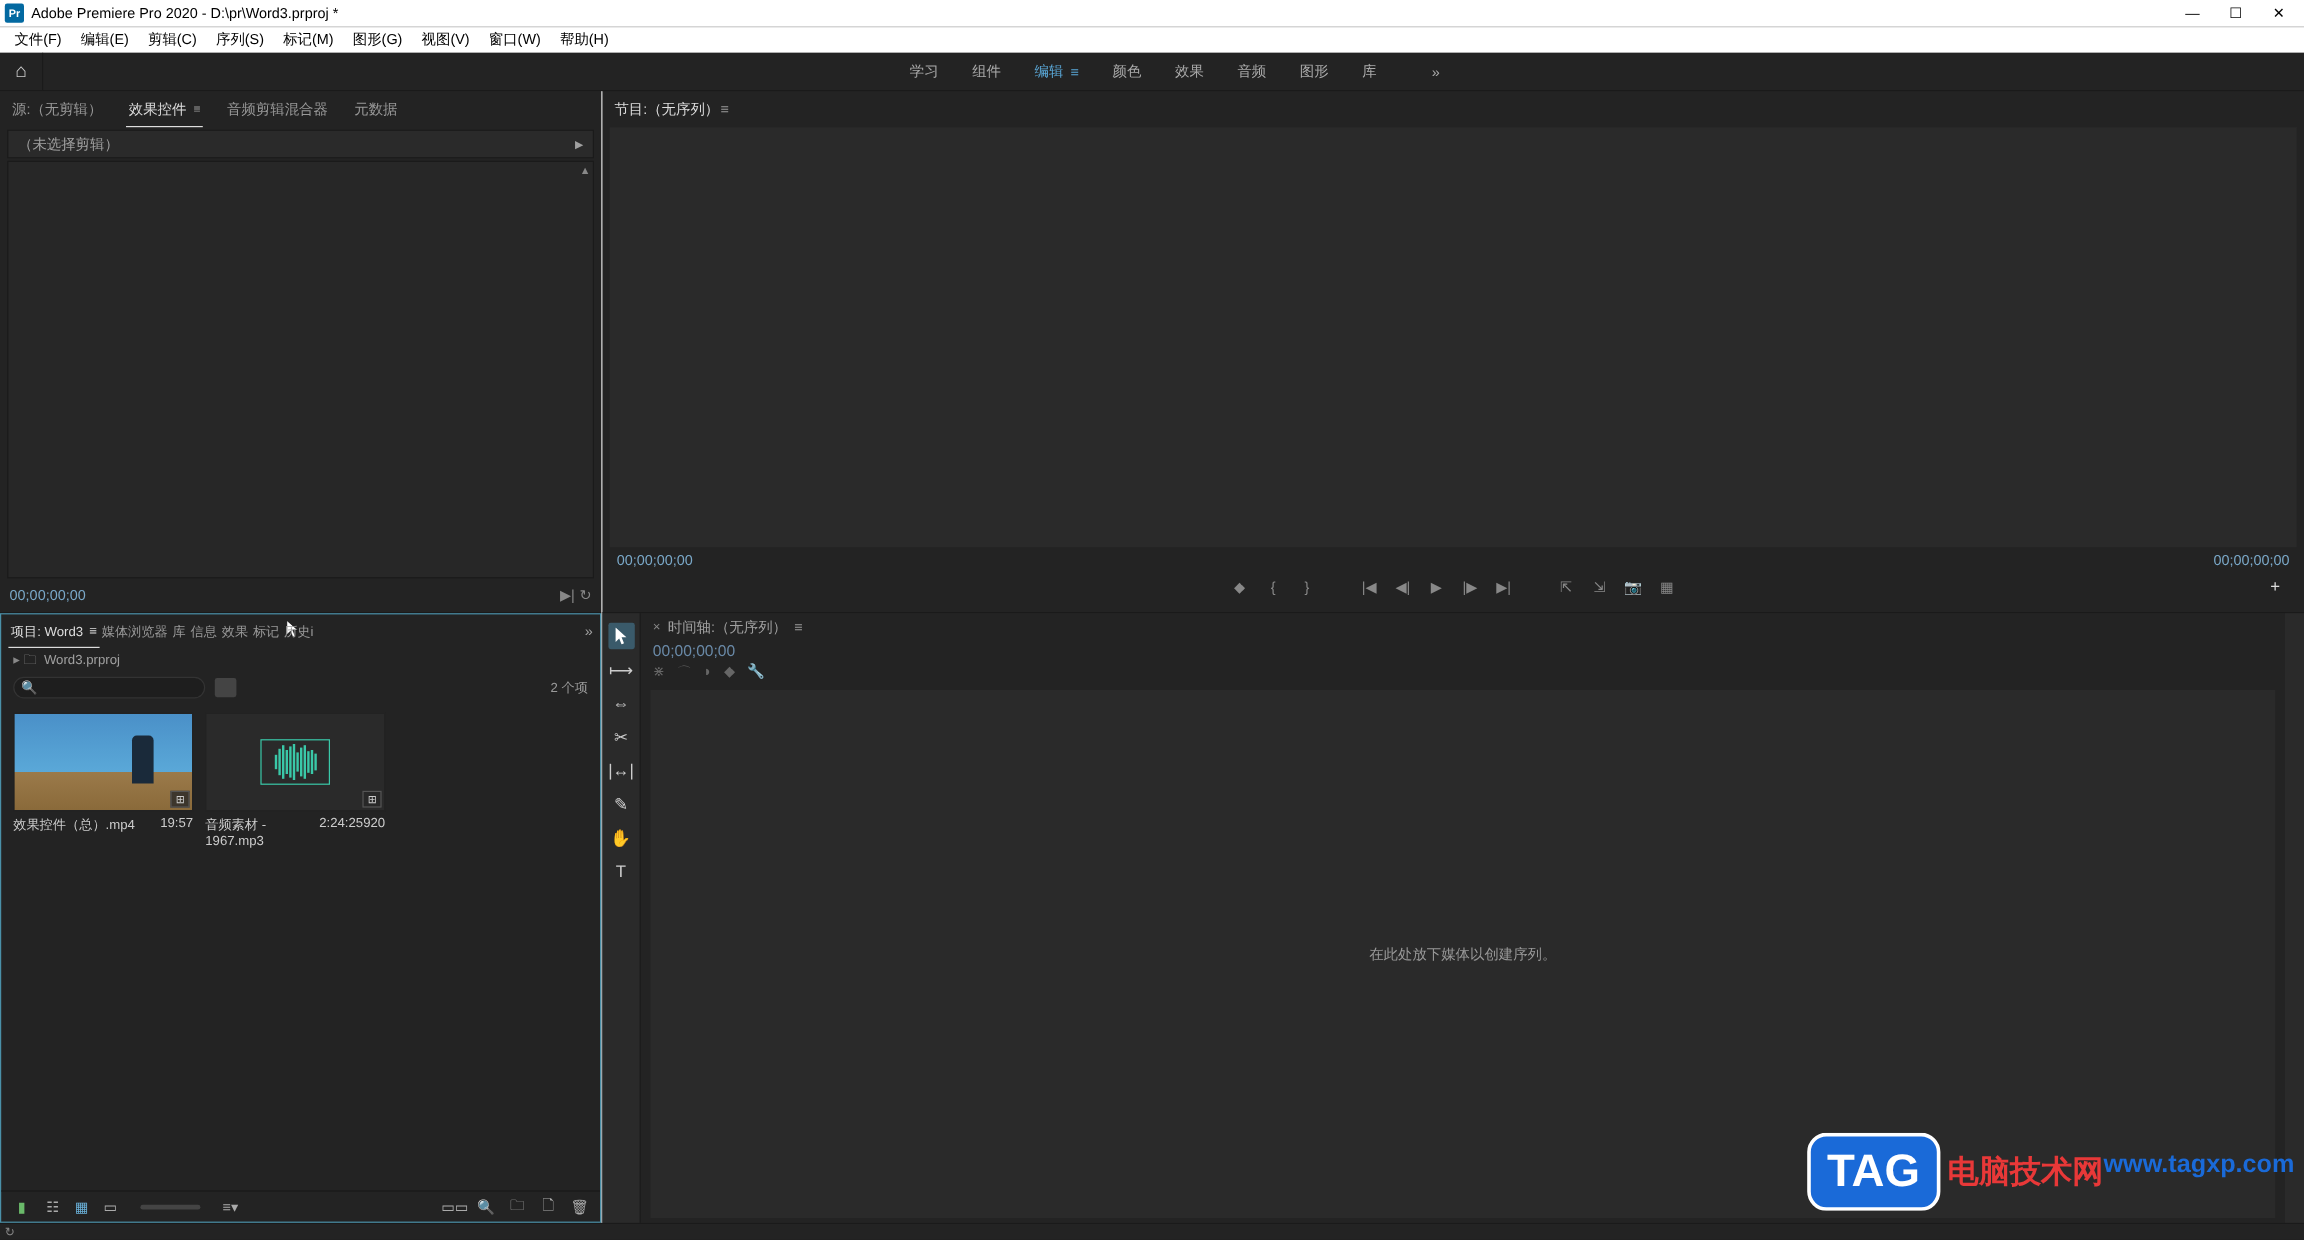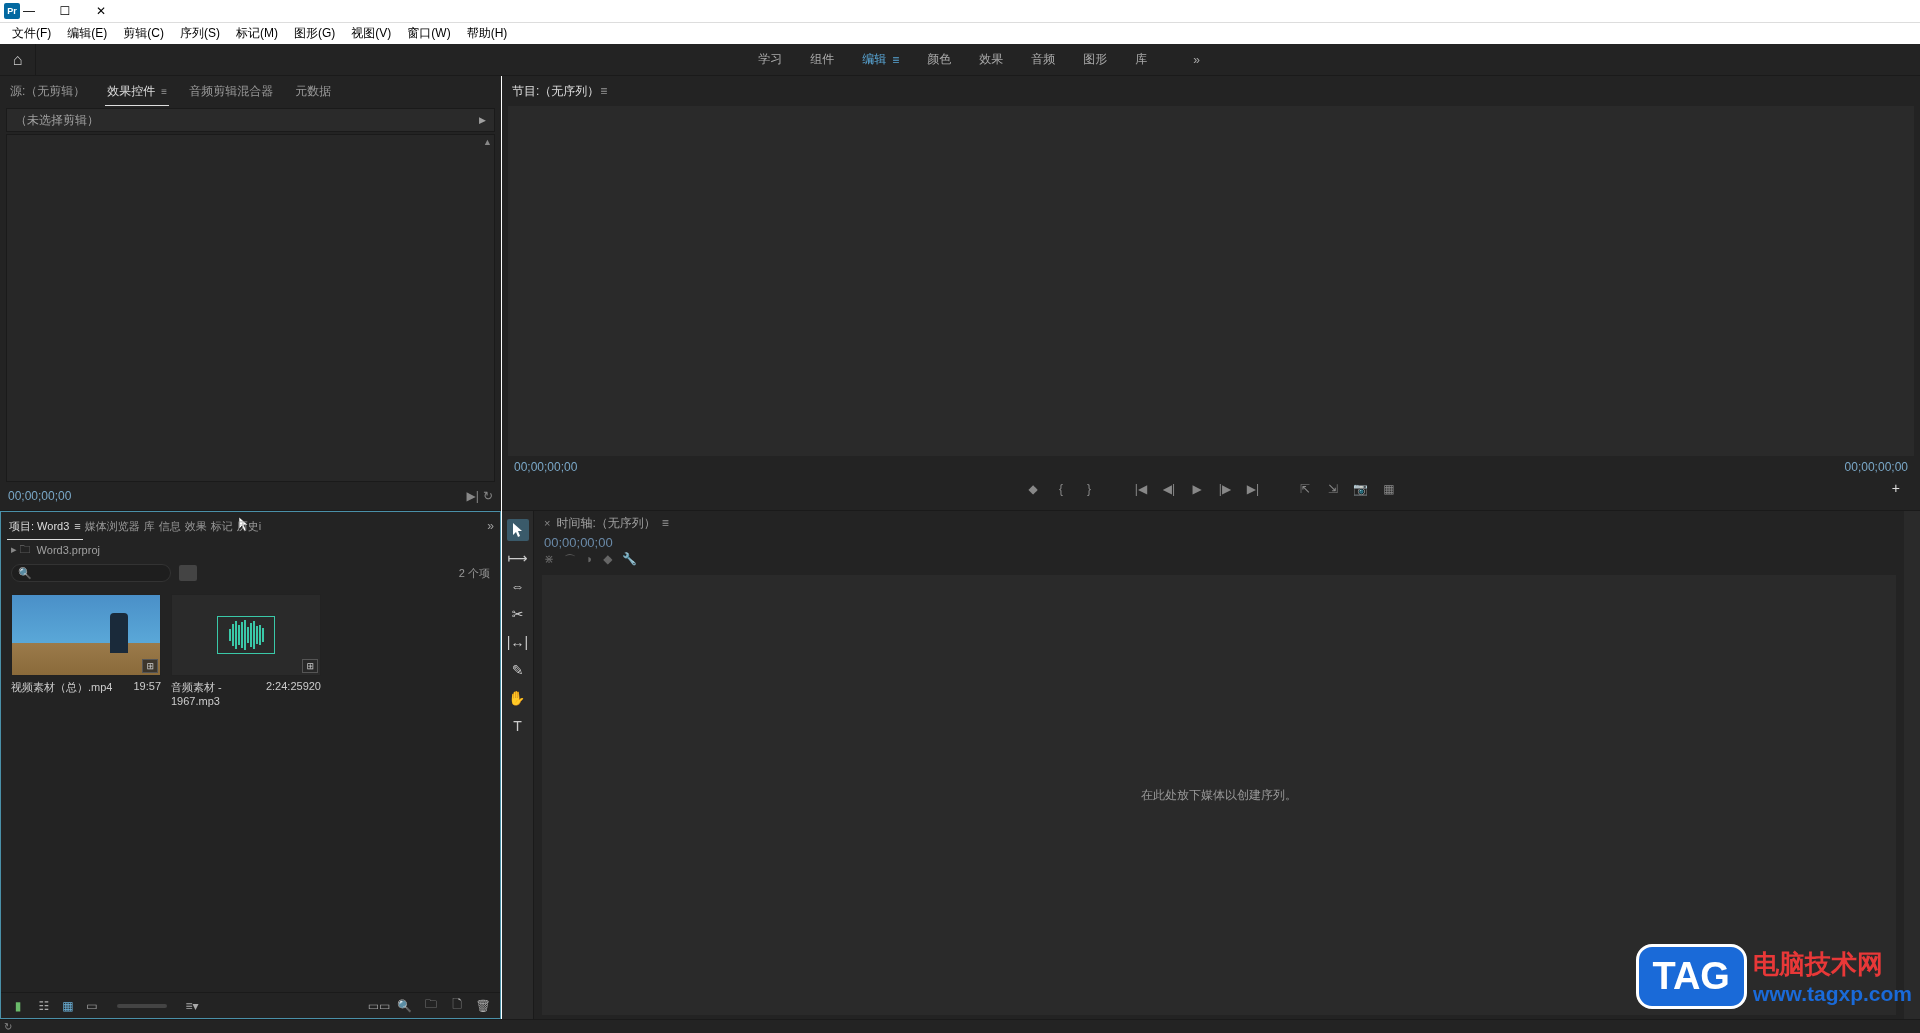--- a/index.html
+++ b/index.html
@@ -112,31 +112,32 @@
 .timeline-body { flex: 1; display: flex; align-items: center; justify-content: center; background: #2a2a2a; margin: 4px 8px; color: #999; }
 .timeline-scroll { width: 16px; background: #2a2a2a; }
 
 
 .status-bar { height: 14px; background: #232323; border-top: 1px solid #1a1a1a; display: flex; align-items: center; padding: 0 4px; }
 .status-bar .sync-icon { color: #888; font-size: 10px; }
 
 
 .watermark { position: fixed; right: 8px; bottom: 24px; display: flex; align-items: center; background: transparent; }
 .watermark .tag-box { background: #1a6ad8; color: #fff; font-weight: 900; font-size: 38px; padding: 8px 14px; border-radius: 16px; font-family: Arial; border: 3px solid #fff; }
-.watermark .tag-text { margin-left: 6px; display: flex; flex-direction: column; }
+.watermark .tag-text { margin-left: 6px; display: flex; flex-direction: row; }
 .watermark .tag-text .line1 { color: #e83838; font-size: 26px; font-weight: bold; }
 .watermark .tag-text .line2 { color: #1a6ad8; font-size: 21px; font-weight: bold; }
 
 svg { display: block; }
 </style>
 </head>
 <body>
 
 <div class="titlebar">
   <div class="app-icon">Pr</div>
+  <div class="title">Adobe Premiere Pro 2020 - D:\pr\Word3.prproj *</div>
   <div class="win-controls">
     <div class="win-btn">—</div>
     <div class="win-btn">☐</div>
     <div class="win-btn">✕</div>
   </div>
 </div>
 
 <div class="menubar">
   <div class="menu-item">文件(F)</div>
   <div class="menu-item">编辑(E)</div>
@@ -231,21 +232,21 @@
         <div class="bin-icon"></div>
         <span class="count">2 个项</span>
       </div>
       <div class="project-items">
         <div class="proj-item">
           <div class="proj-thumb thumb-video">
             <div class="person"></div>
             <div class="thumb-badge">⊞</div>
           </div>
           <div class="proj-label">
-            <span>视频素材（总）.mp4</span>
+            <span>效果控件（总）.mp4</span>
             <span>19:57</span>
           </div>
         </div>
         <div class="proj-item">
           <div class="proj-thumb thumb-audio">
             <div class="wave-box">
               <div class="wbar" style="height:40%"></div>
                 <div class="wbar" style="height:70%"></div>
                 <div class="wbar" style="height:90%"></div>
                 <div class="wbar" style="height:60%"></div>

